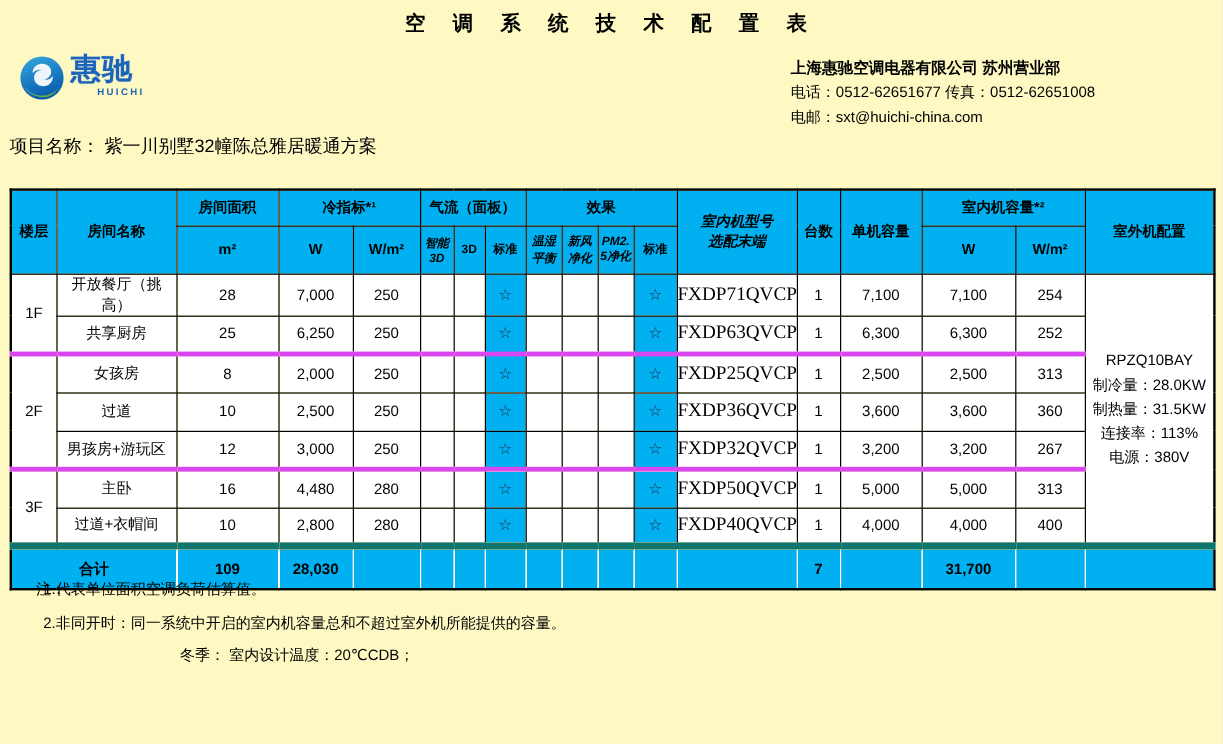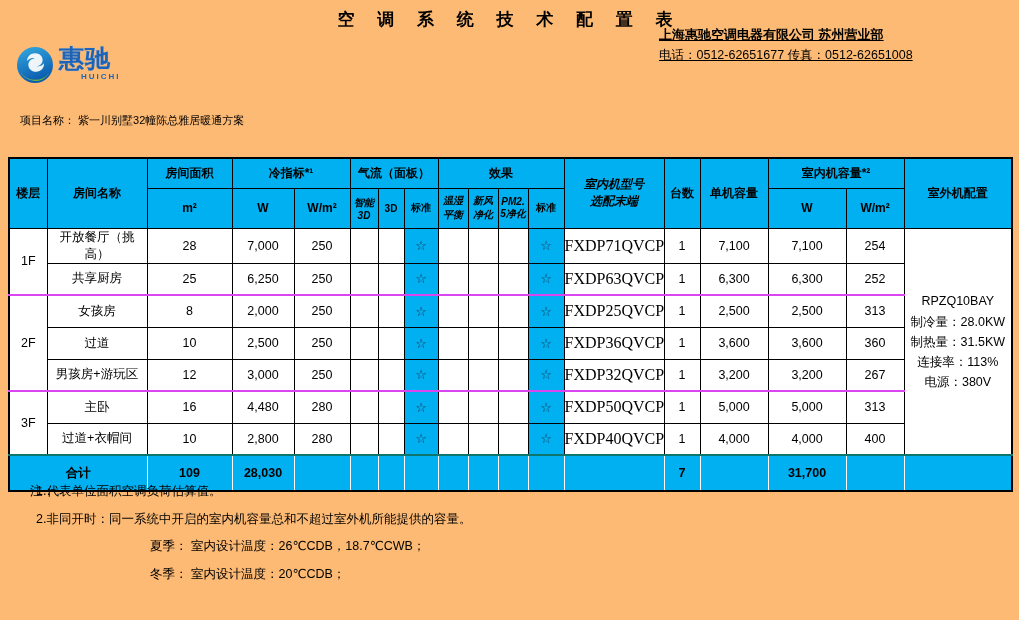--- a/index.html
+++ b/index.html
@@ -1,54 +1,54 @@
 <!DOCTYPE html>
 <html><head>
 <meta charset="utf-8">
 <style>
   * { margin:0; padding:0; box-sizing:border-box; }
   body { background:#e8e8e8; font-family:"Liberation Sans","DejaVu Sans",sans-serif; }
-  .page { position:relative; width:1019px; height:620px; background:#fdba74; overflow:hidden; }
+  .page { position:relative; width:1019px; height:620px; background:#fef9c3; overflow:hidden; }
 
   .title { position:absolute; top:8px; left:0; width:100%; text-align:center;
            font-size:17px; font-weight:bold; letter-spacing:9px; color:#000; }
 
   .logo { position:absolute; top:46px; left:16px; display:flex; align-items:flex-start; }
   .logo svg { display:block; }
   .brand-wrap { margin-left:5px; margin-top:0; }
   .brand { font-size:25px; font-weight:bold; color:#1d64b8; letter-spacing:1px;
            text-shadow:0 0 1px #7fb2e8; line-height:1; }
   .brand-sub { font-size:8px; font-weight:bold; color:#1d64b8; letter-spacing:2px;
                margin-left:22px; margin-top:1px; }
 
-  .company { position:absolute; top:24px; left:659px; width:356px; font-size:12.5px;
-             color:#000; line-height:21px;text-decoration:underline; }
+  .company { position:absolute; top:46px; left:659px; width:356px; font-size:12.5px;
+             color:#000; line-height:21px; }
   .company .name { font-weight:bold; font-size:13px; }
   .company .date-label { display:inline-block; min-width:106px; }
 
-  .project { position:absolute; top:113px; left:20px; font-size:11px; color:#000; }
+  .project { position:absolute; top:113px; left:8px; font-size:15px; color:#000; }
 
   .cfg-table { position:absolute; top:157px; left:8px; border-collapse:collapse;
                table-layout:fixed; width:1003px; border:2px solid #000; }
   .cfg-table th, .cfg-table td { border:1px solid #000; text-align:center;
                vertical-align:middle; overflow:hidden; color:#000; }
   .cfg-table th { background:#00B0F0; font-weight:bold; font-size:12px; }
   .hrow1 th { height:30px; }
   .hrow2 th { height:40px; }
   .hrow2 th.small { font-size:10px; }
   .pre { white-space:pre-line;font-style:italic; }
   .cfg-table td { background:#fff; font-size:12.5px; height:32px; }
   td.star { background:#00B0F0; color:#223050; font-size:13px; }
-  tr.group-sep td, tr.group-sep th { border-top:2px solid #d946ef;margin-left:33px; }
+  tr.group-sep td, tr.group-sep th { border-top:4px solid #d946ef;margin-left:33px; }
   td.model-cell { font-size:16px;font-family:Liberation Serif, serif; }
   td.outdoor-cell { font-size:12.5px; line-height:20px; vertical-align:middle; }
   td.outdoor-cell .ou-model { margin-bottom:1px; }
   tr.total td { background:#00B0F0; font-weight:bold; height:36px; font-size:12.5px;
                 border-left:1px solid #fff; border-right:1px solid #fff;
-                border-top:2px solid #0f766e; }
+                border-top:6px solid #0f766e; }
 
   .notes { position:absolute; top:484px; left:0; width:1000px; font-size:12.5px;
            color:#000; }
   .notes .row { margin-bottom:13.5px; line-height:14px; }
   .n-label { position:absolute; left:30px; }
   .n-item  { margin-left:36px; }
   .n-temp  { margin-left:150px; }
 </style>
 </head>
 <body>
@@ -77,20 +77,21 @@
     </span>
     <span class="brand-wrap">
       <div class="brand">惠驰</div>
       <div class="brand-sub">HUICHI</div>
     </span>
   </div>
 
   <div class="company">
     <div class="name">上海惠驰空调电器有限公司 苏州营业部</div>
     <div>电话：0512-62651677  传真：0512-62651008</div>
+    <div>电邮：sxt@huichi-china.com</div>
   </div>
 
   <div class="project">
     <span>项目名称：</span>
     <span>紫一川别墅32幢陈总雅居暖通方案</span>
   </div>
 
   <table class="cfg-table">
     <colgroup>
       <col style="width:38px">
@@ -307,20 +308,17 @@
 
   <div class="notes">
     <div class="row">
       <span class="n-label">注：</span>
       <div class="n-item">1.代表单位面积空调负荷估算值。</div>
     </div>
     <div class="row">
         <div class="n-item">2.非同开时：同一系统中开启的室内机容量总和不超过室外机所能提供的容量。</div>
       </div>
     <div class="row">
-        <div class="n-temp">夏季：  室内设计温度：26℃CDB，18.7℃CWB；</div>
-      </div>
-    <div class="row">
         <div class="n-temp">冬季：  室内设计温度：20℃CDB；</div>
       </div>
   </div>
 
 </div>
 
 </body></html>

